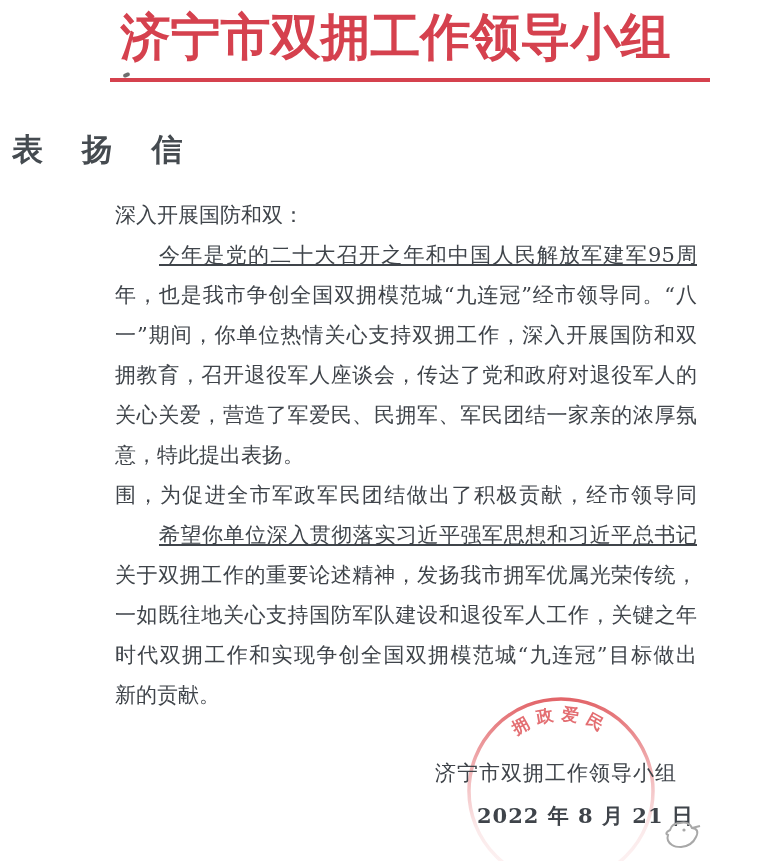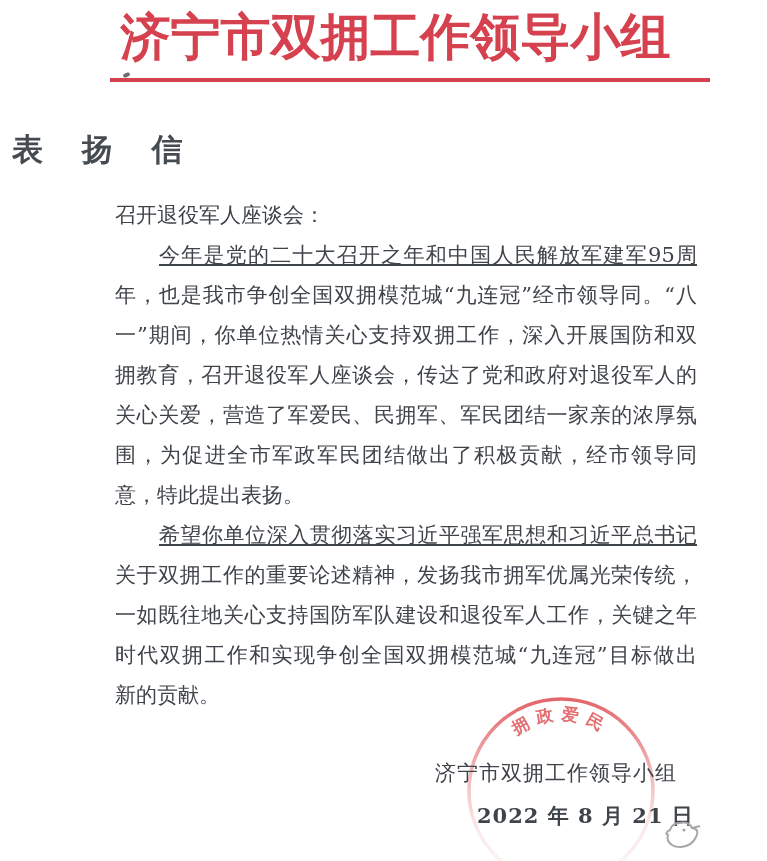--- a/index.html
+++ b/index.html
@@ -123,29 +123,29 @@
 
 <div class="page">
 
   <div class="org-title">济宁市双拥工作领导小组</div>
   <div class="rule"></div>
   <div class="speck"></div>
 
   <div class="doc-title">表 扬 信</div>
 
   <div class="body-block">
-    <div class="line">召开退役军人座谈会：</div>
+    <div class="line">深入开展国防和双：</div>
 
     <div class="line just indent">今年是党的二十大召开之年和中国人民解放军建军95周</div>
     <div class="line just">年，也是我市争创全国双拥模范城“九连冠”经市领导同。“八</div>
     <div class="line just">一”期间，你单位热情关心支持双拥工作，深入开展国防和双</div>
     <div class="line just">拥教育，召开退役军人座谈会，传达了党和政府对退役军人的</div>
     <div class="line just">关心关爱，营造了军爱民、民拥军、军民团结一家亲的浓厚氛</div>
+    <div class="line">意，特此提出表扬。</div>
     <div class="line just">围，为促进全市军政军民团结做出了积极贡献，经市领导同</div>
-    <div class="line">意，特此提出表扬。</div>
 
     <div class="line just indent">希望你单位深入贯彻落实习近平强军思想和习近平总书记</div>
     <div class="line just">关于双拥工作的重要论述精神，发扬我市拥军优属光荣传统，</div>
     <div class="line just">一如既往地关心支持国防军队建设和退役军人工作，关键之年</div>
     <div class="line just">时代双拥工作和实现争创全国双拥模范城“九连冠”目标做出</div>
     <div class="line">新的贡献。</div>
   </div>
 
   <svg class="seal" viewBox="0 0 196 196" aria-hidden="true">
     <defs>

